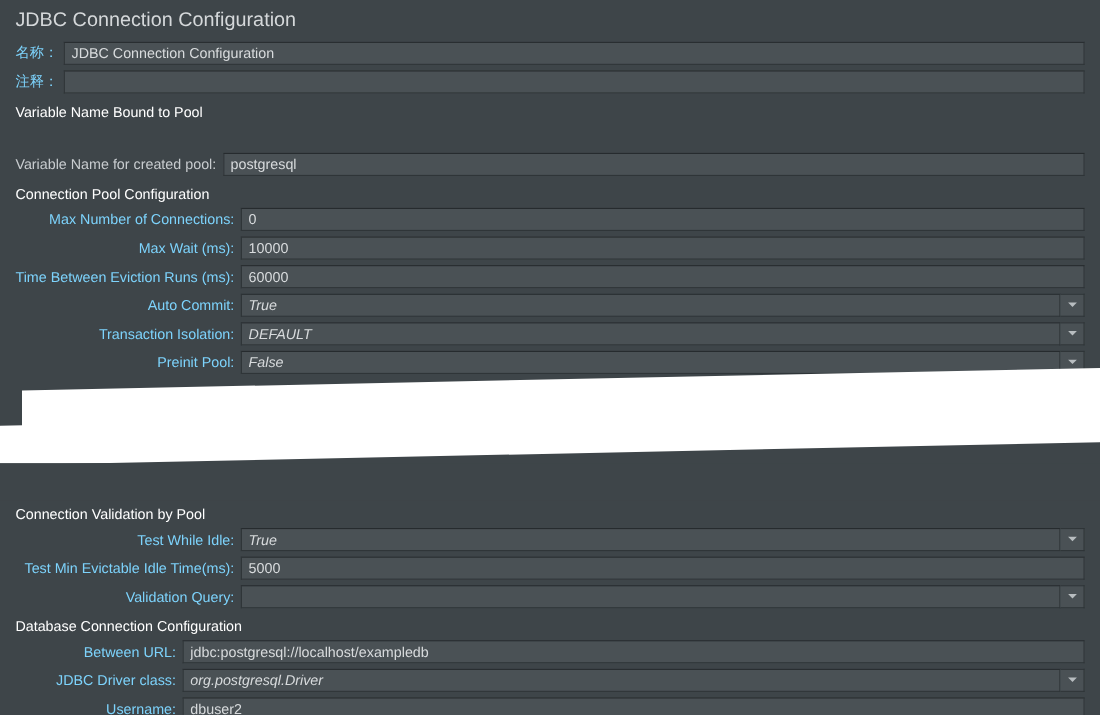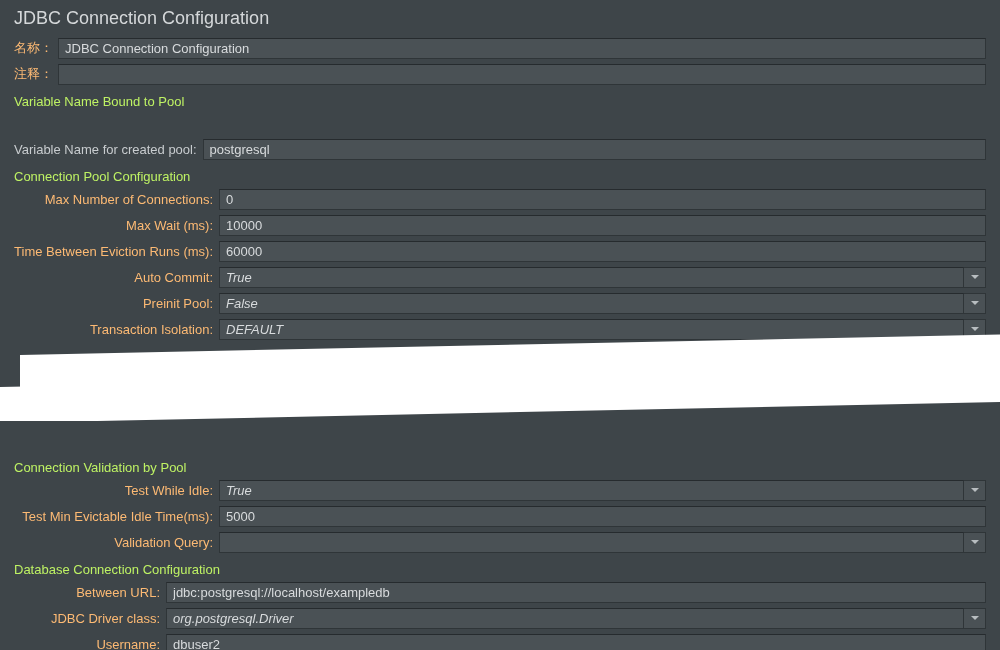--- a/index.html
+++ b/index.html
@@ -21,21 +21,21 @@
   }
   .row {
     display: flex;
     align-items: center;
     margin-bottom: 4px;
     min-height: 22px;
   }
   .lbl {
     text-align: right;
     padding-right: 6px;
-    color: #fdba74;
+    color: #7dd3fc;
     font-size: 13px;
     white-space: nowrap;
   }
   .lbl.narrow { width: 44px; }
   .lbl.wide { width: 205px; }
   .lbl.mid  { width: 152px; }
   .inp {
     flex: 1;
     background: #4a5155;
     border: 1px solid #2f3538;
@@ -59,21 +59,21 @@
     border: 1px solid #2f3538;
     border-left: none;
     display: flex;
     align-items: center;
     justify-content: center;
     cursor: pointer;
   }
   .select-btn svg { width: 10px; height: 10px; fill: #b8bdc0; }
   .section-label {
     font-size: 13px;
-    color: #bef264;
+    color: #ffffff;
     padding: 5px 0 4px 0;
   }
   .init-label {
     text-align: center;
     color: #c8cccf;
     font-size: 13px;
     padding: 3px 0 1px 0;
   }
   .editor-row {
     display:flex;
@@ -178,34 +178,34 @@
     <div class="select-wrap">
       <input class="inp" value="True" style="">
       <div class="select-btn">
         <svg viewBox="0 0 10 10">
             <path d="M1 3l4 4 4-4z"></path>
           </svg>
       </div>
     </div>
   </div>
   <div class="row">
+    <div class="lbl wide">Transaction Isolation:</div>
+    <div class="select-wrap">
+      <input class="inp" value="DEFAULT" style="">
+      <div class="select-btn">
+        <svg viewBox="0 0 10 10">
+            <path d="M1 3l4 4 4-4z"></path>
+          </svg>
+      </div>
+    </div>
+  </div>
+  <div class="row">
     <div class="lbl wide">Preinit Pool:</div>
     <div class="select-wrap">
       <input class="inp" value="False" style="">
-      <div class="select-btn">
-        <svg viewBox="0 0 10 10">
-            <path d="M1 3l4 4 4-4z"></path>
-          </svg>
-      </div>
-    </div>
-  </div>
-  <div class="row">
-    <div class="lbl wide">Transaction Isolation:</div>
-    <div class="select-wrap">
-      <input class="inp" value="DEFAULT" style="">
       <div class="select-btn">
         <svg viewBox="0 0 10 10">
             <path d="M1 3l4 4 4-4z"></path>
           </svg>
       </div>
     </div>
   </div>
 
   <div class="init-label">Init SQL statements separated by new line:</div>
   <div class="editor-row">

